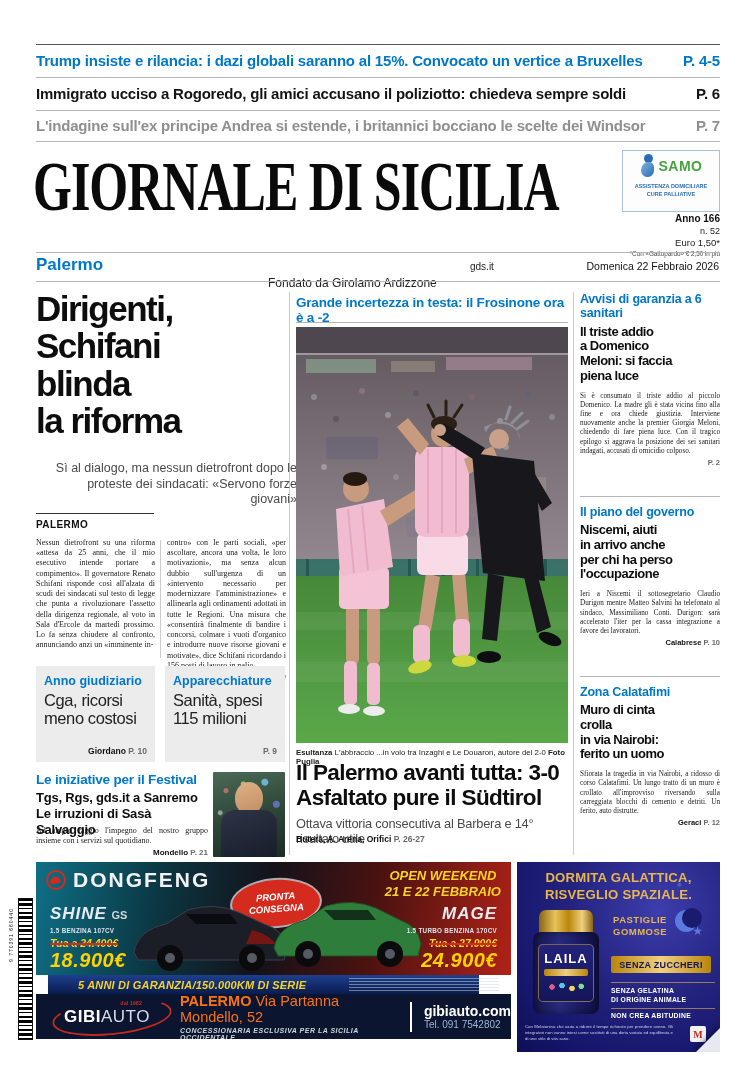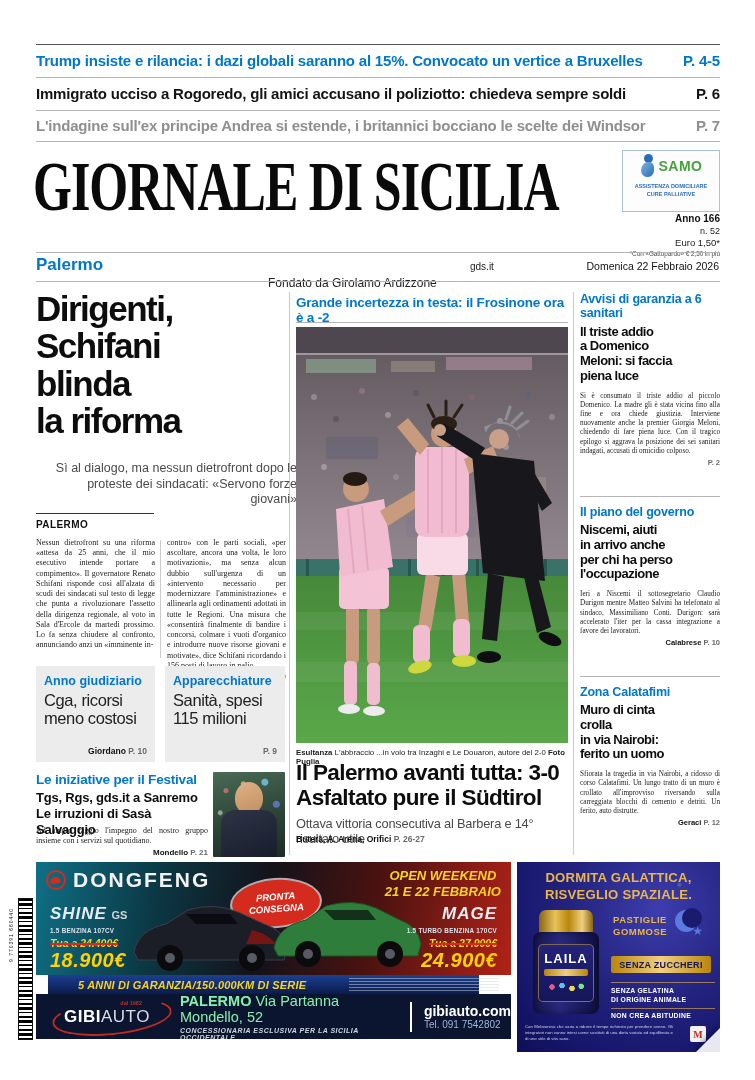--- a/index.html
+++ b/index.html
@@ -108,21 +108,21 @@
   .df-legal { position:absolute; right:12px; top:116px; width:150px; height:13px; opacity:.5;
     background:repeating-linear-gradient(180deg,#cfd6de 0 1px, transparent 1px 3px); }
   .df-bar { position:absolute; left:0; top:132px; width:475px; height:45px; background:#0b1530; display:flex; align-items:center; }
   .gibi-logo { position:relative; margin-left:22px; width:108px; height:30px; }
   .gibi-oval { position:absolute; left:-6px; top:-3px; width:120px; height:36px; border:2px solid #c22a20; border-radius:50%; border-top-color:transparent; transform:rotate(-6deg); }
   .gibi-text { position:absolute; left:6px; top:5px; font-size:17px; letter-spacing:0.5px; color:#fff; }
   .gibi-b { font-weight:bold; }
   .gibi-l { font-weight:normal; color:#d8dde6; }
   .gibi-since { position:absolute; right:10px; top:-2px; font-size:5.5px; color:#c22a20; font-weight:bold; }
   .df-city-block { margin-left:28px; }
-  .df-city-line { color:#86efac; font-size:14.5px; }
+  .df-city-line { color:#f97316; font-size:14.5px; }
   .df-city { font-weight:bold; }
   .df-sub { color:#cfd6de; font-style:italic; font-weight:bold; font-size:7px; letter-spacing:0.5px; margin-top:2px; }
   .df-div { width:2px; height:30px; background:#fff; margin-left:16px; }
   .df-contact { margin-left:12px; }
   .df-site { color:#fff; font-weight:bold; font-size:14px; }
   .df-tel { color:#9fb3d9; font-size:10px; }
 
   
   .ad-laila { left:517px; top:862px; width:203px; height:190px; overflow:hidden; color:#fff;
     background:

